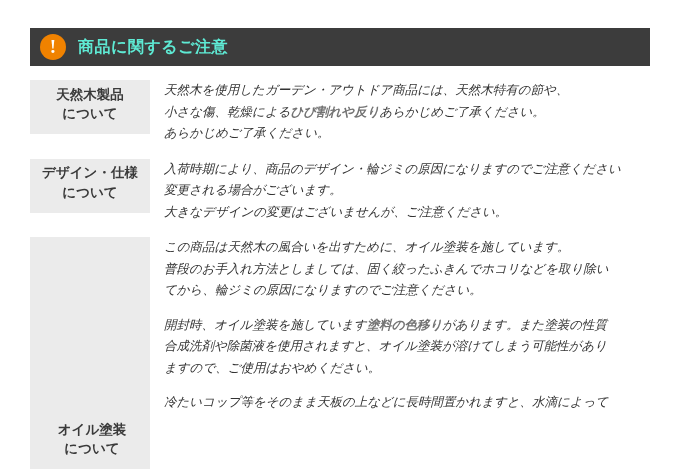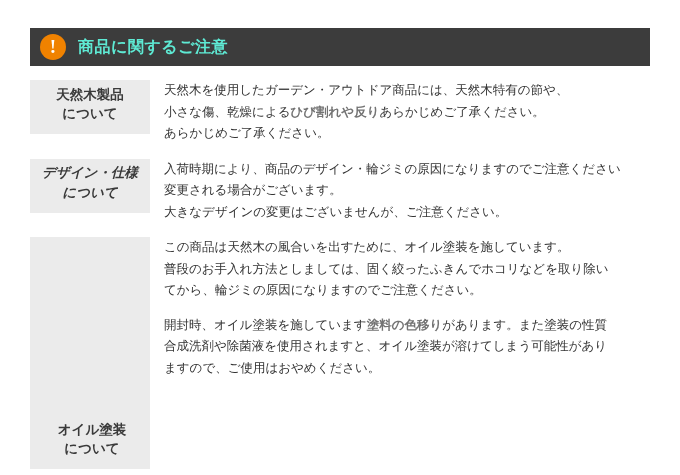--- a/index.html
+++ b/index.html
@@ -79,31 +79,32 @@
   .label-box .ln { display: block; }
   .row-body {
     flex: 1 1 auto;
     padding-left: 14px;
     font-size: 12.5px;
     line-height: 1.72;
     color: #333333;
   }
   .row-body p {
     margin: 0 0 0 0;
+    font-style: italic;
   }
   .row-body p.gap {
     margin-top: 13px;
   }
   .hl {
     color: #737373;
     font-weight: bold;
   }
   
   .row-1 .label-box { height: 54px; }
-  .row-2 .label-box { height: 54px; font-style: italic; }
+  .row-2 .label-box { height: 54px; }
   .row-3 .label-box { height: 232px; padding-left: 8px; }
 </style>
 </head>
 <body>
 
 <div class="page">
 
   <div class="header">
     <div class="warn-icon">!</div>
     <div class="header-title">商品に関するご注意</div>
@@ -166,17 +167,20 @@
         <p class="gap">
           <span>開封時、オイル塗装を施しています</span><span class="hl">塗料の色移り</span><span>があります。また塗装の性質</span>
         </p>
         <p>
           <span>合成洗剤や除菌液を使用されますと、オイル塗装が溶けてしまう可能性があり</span>
         </p>
         <p>
           <span>ますので、ご使用はおやめください。</span>
         </p>
 
+        <p class="gap">
+          <span>冷たいコップ等をそのまま天板の上などに長時間置かれますと、水滴によって</span>
+        </p>
       </div>
     </div>
 
   </div>
 </div>
 
 </body></html>

